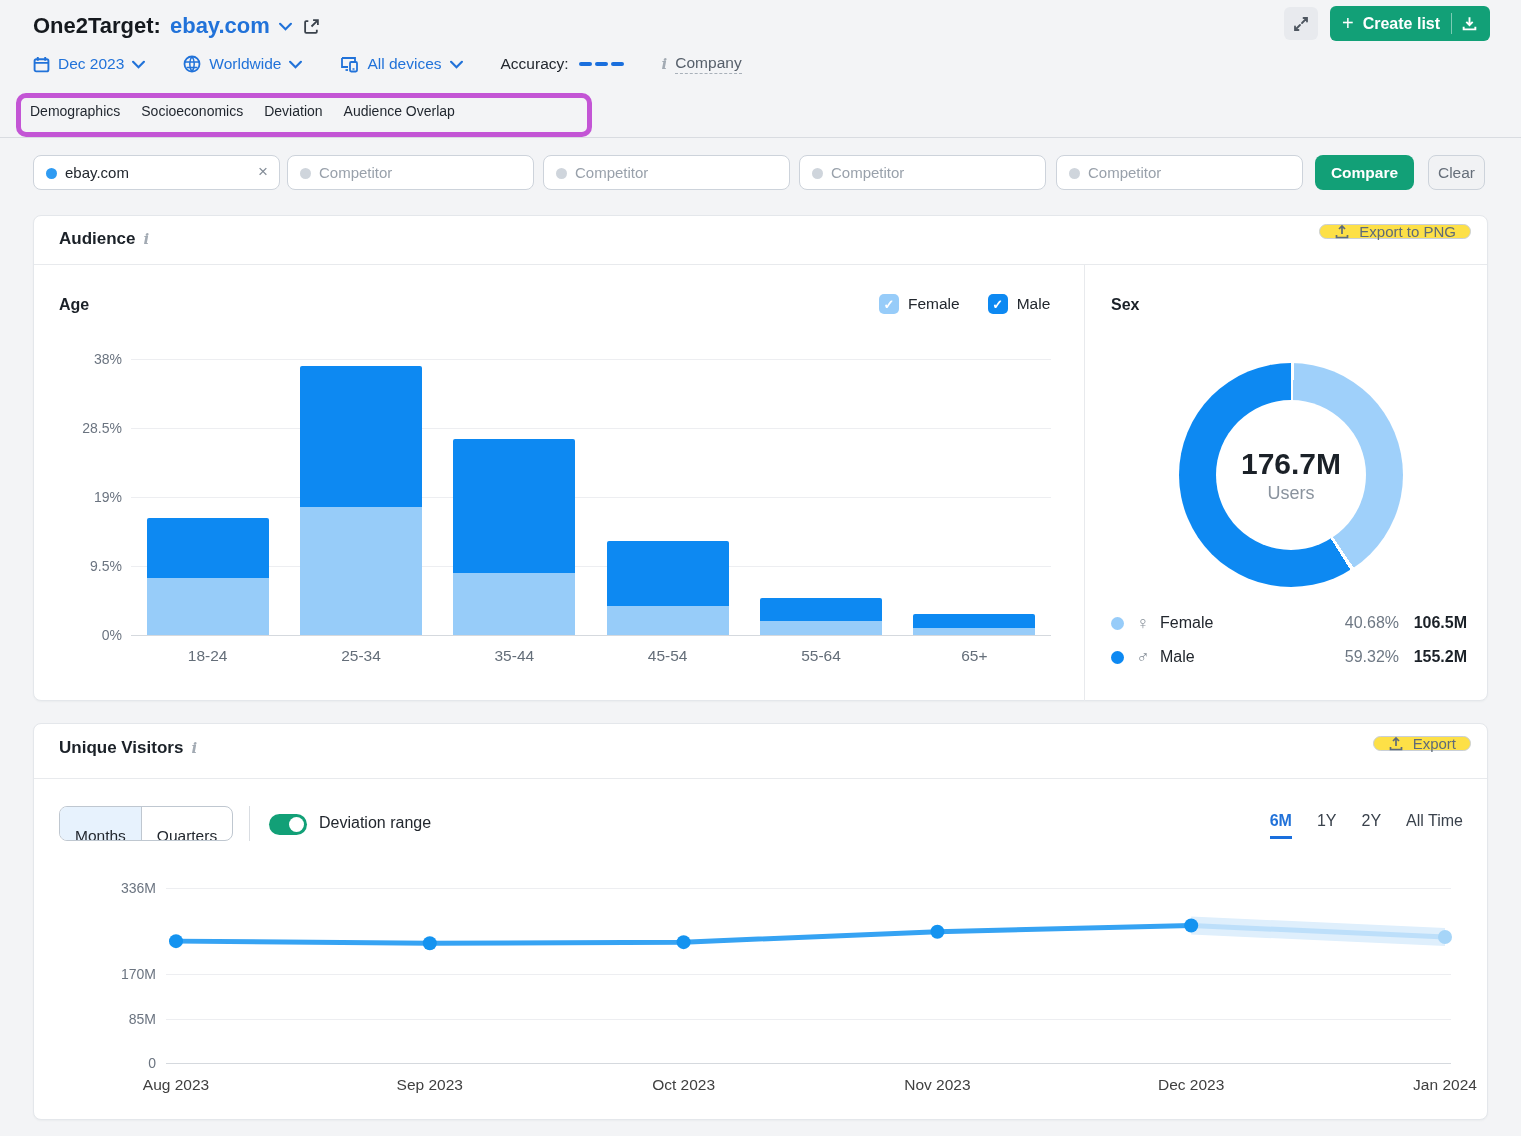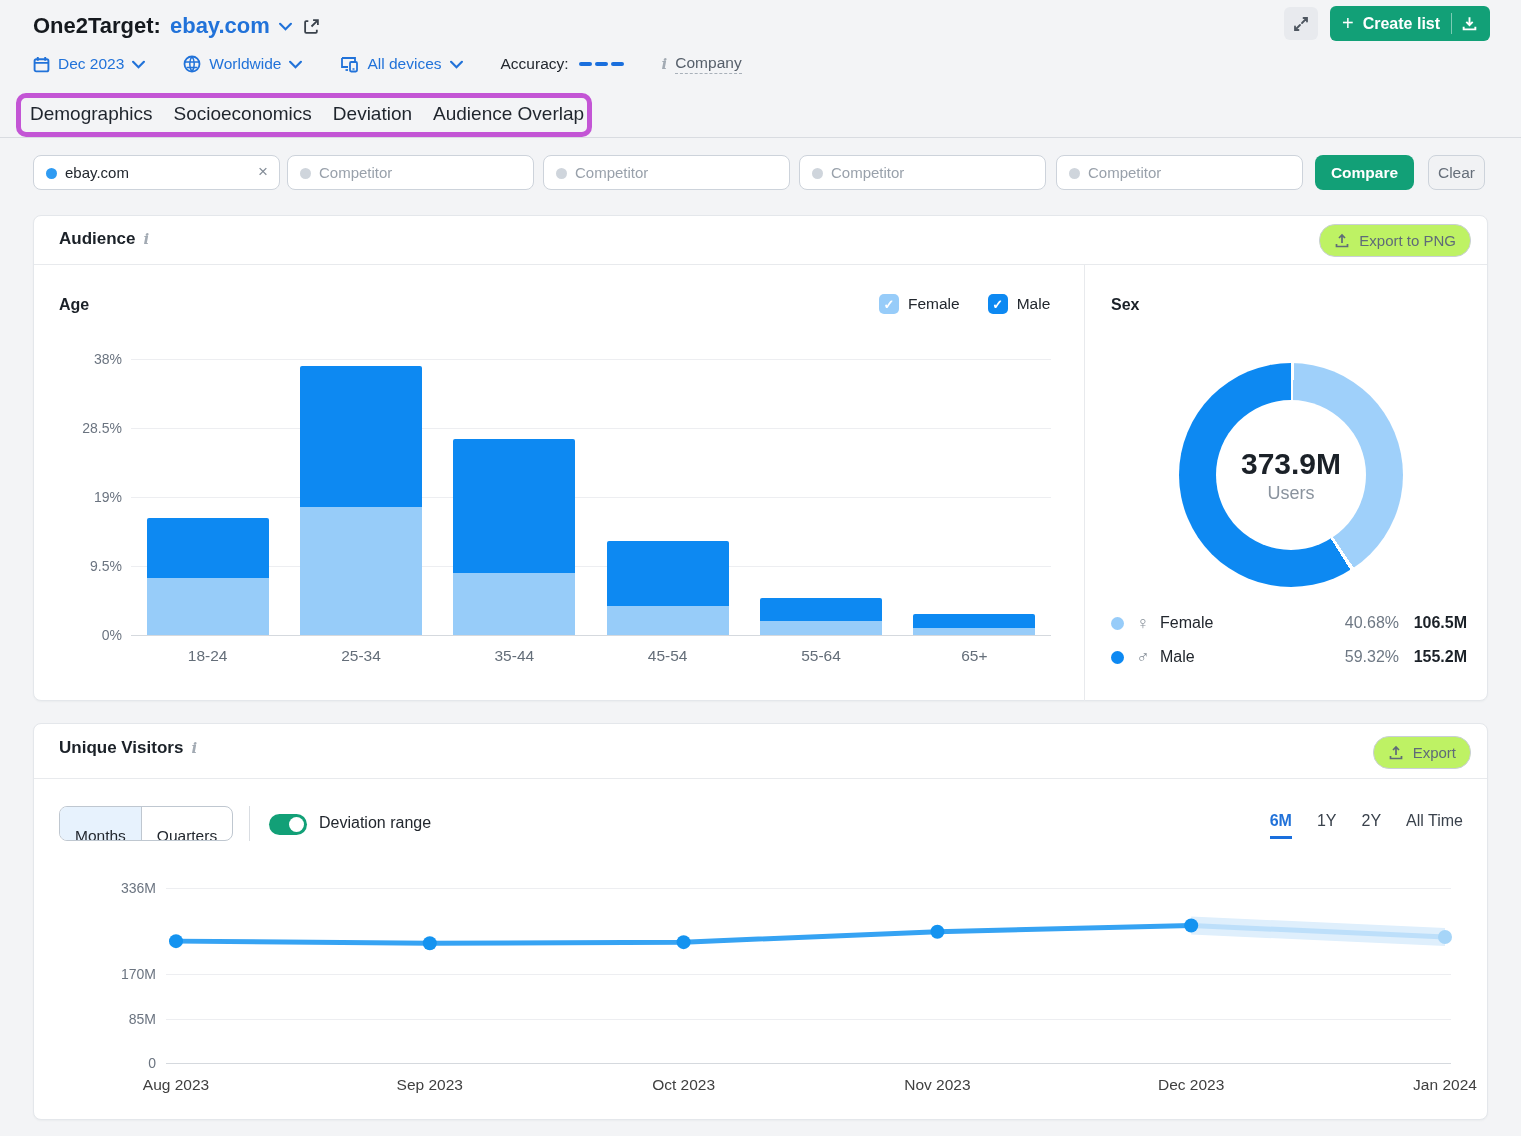--- a/index.html
+++ b/index.html
@@ -23,21 +23,21 @@
 
   .filter-row { left:33px; top:51px; height:26px; display:flex; align-items:center; gap:38px; font-size:15.5px; }
   .f-item { display:flex; align-items:center; gap:8px; color:#2172D9; cursor:pointer; }
   .accuracy { display:flex; align-items:center; gap:10px; color:#22272E; cursor:default; }
   .dashes { display:flex; gap:3px; }
   .dash { width:13px; height:4.5px; border-radius:2px; background:#1A6FDD; }
   .company { display:flex; align-items:center; gap:8px; color:#565F6A; cursor:pointer; }
   .company .lbl { border-bottom:1.5px dashed #A8B0B9; padding-bottom:1px; }
   .info-i { font-family:"DejaVu Serif", serif; font-style:italic; color:#A2AAB3; font-size:15px; font-weight:bold; }
 
-  .tabs-row { left:30px; top:103px; display:flex; gap:21px; font-size:19px; font-weight:500; color:#1F252D; }
+  .tabs-row { left:30px; top:103px; display:flex; gap:21px; font-size:14px; font-weight:500; color:#1F252D; }
   .tab { cursor:pointer; white-space:nowrap; }
   .tab-annotation { left:16px; top:93px; width:576px; height:44px; border:5px solid #C355D5; border-radius:10px; pointer-events:none; }
   .tabs-divider { left:0; top:137px; width:1521px; height:1px; background:#D9DCE1; }
 
   
   .comp-input { top:155px; width:247px; height:35px; background:#fff; border:1px solid #CDD3DB; border-radius:8px; font-size:15px; }
   .comp-input .dot { position:absolute; left:12px; top:12px; width:11px; height:11px; border-radius:50%; }
   .dot-blue { background:#2F9BF2; }
   .dot-gray { background:#CFD5DC; }
   .comp-input .val { position:absolute; left:31px; top:8px; color:#22272E; }
@@ -46,21 +46,21 @@
     padding-left:31px; font-size:15px; font-family:"Liberation Sans",sans-serif; color:#000000; }
   .comp-input input::placeholder { color:#99A1AB; }
   .compare-btn { left:1315px; top:155px; width:99px; height:35px; background:#12A077; border-radius:8px; color:#fff;
     font-size:15.5px; font-weight:bold; display:flex; align-items:center; justify-content:center; cursor:pointer; }
   .clear-btn { left:1428px; top:155px; width:57px; height:35px; background:#F1F2F4; border:1px solid #CDD3DB; border-radius:8px;
     color:#666F7A; font-size:15.5px; display:flex; align-items:center; justify-content:center; cursor:pointer; }
 
   
   .card { background:#fff; border:1px solid #E4E7EB; border-radius:8px; box-shadow:0 1px 2px rgba(30,40,50,.04); }
   .card-title { font-size:17px; font-weight:bold; color:#1B2128; display:flex; align-items:center; gap:8px; }
-  .pill-btn { height:33px; border:1px solid #C9CFD7; border-radius:16px; background:#bef264; color:#5F6B78; font-size:15px;
+  .pill-btn { height:15px; border:1px solid #C9CFD7; border-radius:16px; background:#fde047; color:#5F6B78; font-size:15px;
     display:flex; align-items:center; gap:9px; padding:0 14px; cursor:pointer; }
   .h-div { height:1px; background:#E8EAED; }
 
   .audience-card { left:33px; top:215px; width:1455px; height:486px; }
   .aud-title { left:25px; top:13px; }
   .aud-export { right:16px; top:8px; }
   .aud-hdiv { left:0; top:48px; width:100%; }
   .aud-vdiv { left:1050px; top:49px; width:1px; height:436px; background:#E8EAED; }
   .age-title { left:25px; top:80px; font-size:16px; font-weight:bold; color:#1B2128; }
   .age-legend { left:845px; top:78px; display:flex; gap:28px; align-items:center; }
@@ -274,21 +274,21 @@
         <div class="bar" style="left: 726px; top: 333.958px; width: 122px; height: 23.2421px; background: rgb(13, 137, 242); border-radius: 2px 2px 0px 0px;"></div>
         <div class="xtick" style="left: 722px; top: 383px;">55-64</div>
         <div class="bar" style="left: 879.333px; top: 363.737px; width: 122px; height: 7.26316px; background: rgb(151, 204, 249);"></div>
         <div class="bar" style="left: 879.333px; top: 349.937px; width: 122px; height: 13.8px; background: rgb(13, 137, 242); border-radius: 2px 2px 0px 0px;"></div>
         <div class="xtick" style="left: 875.333px; top: 383px;">65+</div>
       </div>
 
     <div class="abs sex-title">Sex</div>
     <div class="abs donut" id="sex-donut" style="background: conic-gradient(rgb(255, 255, 255) 0deg, rgb(255, 255, 255) 1.5deg, rgb(159, 208, 250) 1.5deg, rgb(159, 208, 250) 145.948deg, rgb(255, 255, 255) 145.948deg, rgb(255, 255, 255) 147.948deg, rgb(13, 137, 242) 147.948deg, rgb(13, 137, 242) 360deg);">
       <div class="donut-hole">
-        <div class="donut-val">373.9M</div>
+        <div class="donut-val">176.7M</div>
         <div class="donut-sub">Users</div>
       </div>
     </div>
     <div class="abs sex-row" style="top:394px;">
       <span class="sex-dot" style="background:#97CCF9;"></span>
       <span class="sex-sym">♀</span>
       <span class="sex-lbl">Female</span>
       <span class="sex-pct">40.68%</span>
       <span class="sex-val">106.5M</span>
     </div>

